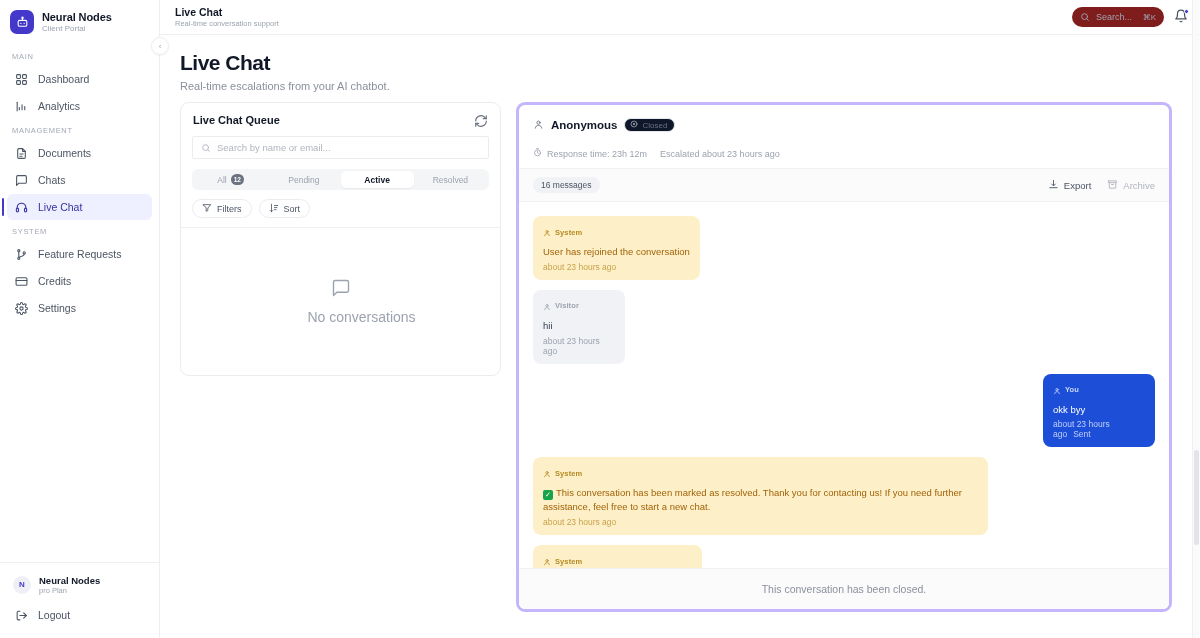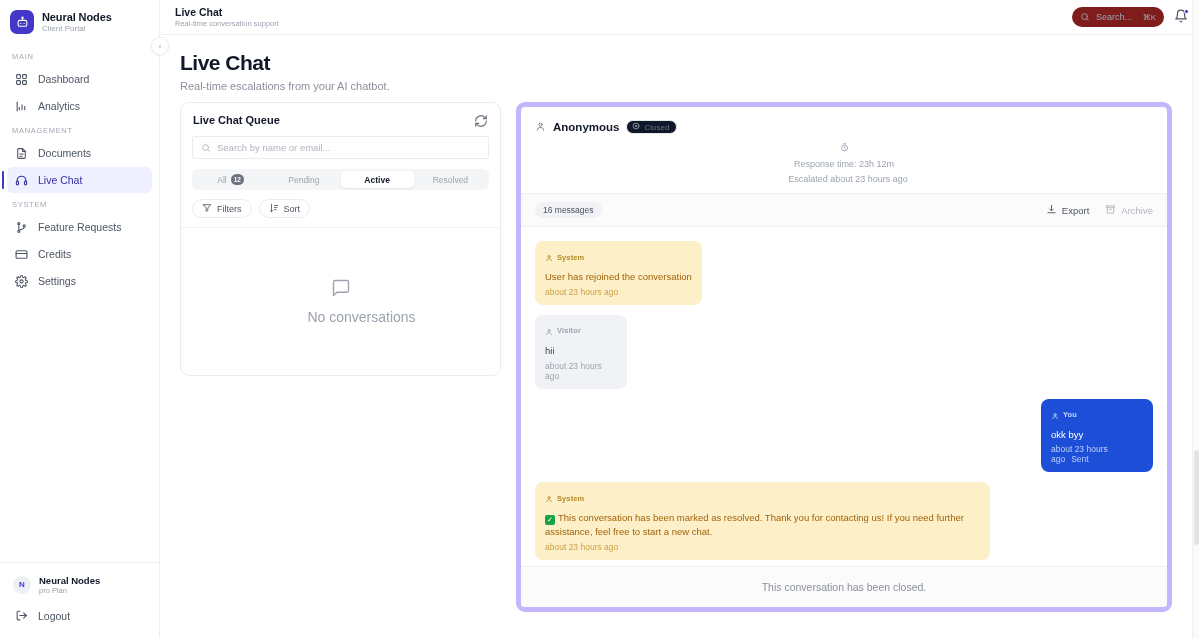--- a/index.html
+++ b/index.html
@@ -54,21 +54,21 @@
   .sb-foot { border-top: 1px solid #eceef2; padding: 8px 7px 10px 7px; }
   .sb-user { display: flex; align-items: center; gap: 8px; padding: 4px 6px; border-radius: 6px; cursor: pointer; }
   .avatar-sm {
     width: 18px; height: 18px; border-radius: 50%;
     background: #eef0f6; color: #4338ca;
     font-size: 8px; font-weight: 700;
     display: flex; align-items: center; justify-content: center; flex: 0 0 18px;
   }
   .sb-user-name { font-size: 9.5px; font-weight: 700; color: #111827; line-height: 1.2; }
   .sb-user-plan { font-size: 7.5px; color: #9ca3af; line-height: 1.2; }
-  .logout { display: flex; align-items: center; gap: 10px; padding: 6px 8px; margin-top: 4px;
+  .logout { display: flex; gap: 10px; padding: 6px 8px; margin-top: 4px;
     border-radius: 6px; color: #4b5563; font-size: 10.5px; cursor: pointer; }
 
   
   .main { flex: 1 1 auto; display: flex; flex-direction: column; height: 638px;
     background: #ffffff; min-width: 0; position: relative; }
 
   .topbar {
     height: 35px; flex: 0 0 35px;
     border-bottom: 1px solid #eceef2;
     display: flex; align-items: center; padding: 0 12px 0 15px;
@@ -145,34 +145,34 @@
   .q-body {
     flex: 1 1 auto; border-top: 1px solid #f0f1f4; margin-top: 9px;
     display: flex; flex-direction: column; align-items: center; justify-content: center;
     gap: 7px; color: #9ca3af;
   }
   .empty-txt { font-size: 14px; color: #9ca3af; padding-left: 42px; }
 
   
   .convo {
     flex: 1 1 auto; min-width: 0;
-    border: 5px solid #c4b5fd; border-radius: 9px;
+    border: 3px solid #c4b5fd; border-radius: 9px;
     background: #fff; display: flex; flex-direction: column;
     height: 510px; overflow: hidden;
   }
   .convo-head { padding: 11px 14px 9px 14px; border-bottom: 1px solid #f0f1f4; }
   .convo-row1 { display: flex; align-items: center; gap: 7px; }
   .convo-name { font-size: 11.5px; font-weight: 700; color: #111827; }
   .status-pill {
     display: inline-flex; align-items: center; gap: 4px;
     border: 1px solid #e5e7eb; border-radius: 9px;
     padding: 1px 7px 1px 5px; font-size: 8px; color: #6b7280; background: #0f172a; justify-content: flex-end;
   }
-  .convo-row2 { display: flex; align-items: center; gap: 5px; margin-top: 7px;
-    font-size: 9px; color: #9ca3af; flex-direction: column; }
+  .convo-row2 { display: flex; align-items: center; gap: 5px; margin-top: 14px;
+    font-size: 9px; color: #9ca3af; }
   .convo-meta-gap { margin-left: 8px; }
 
   .convo-toolbar {
     display: flex; align-items: center; padding: 8px 14px;
     background: #fbfbfc; border-bottom: 1px solid #f0f1f4;
   }
   .msg-count {
     font-size: 8.5px; color: #4b5563; background: #f1f2f5;
     border-radius: 9px; padding: 3px 8px; font-weight: 500;
   }
@@ -276,20 +276,28 @@
       <div class="nav-item">
         <span>
           <svg class="nav-ico" viewBox="0 0 24 24" fill="none" stroke="currentColor" stroke-width="2" stroke-linecap="round" stroke-linejoin="round">
               <path d="M14 3H7a2 2 0 0 0-2 2v14a2 2 0 0 0 2 2h10a2 2 0 0 0 2-2V8z"></path>
               <path d="M14 3v5h5"></path>
               <path d="M9 13h6"></path>
               <path d="M9 17h4"></path>
             </svg>
         </span>
         <span>Documents</span>
+      </div>
+      <div class="nav-item">
+        <span>
+          <svg class="nav-ico" viewBox="0 0 24 24" fill="none" stroke="currentColor" stroke-width="2" stroke-linecap="round" stroke-linejoin="round">
+              <path d="M21 15a2 2 0 0 1-2 2H7l-4 4V5a2 2 0 0 1 2-2h14a2 2 0 0 1 2 2z"></path>
+            </svg>
+        </span>
+        <span>Chats</span>
       </div>
       <div class="nav-item active">
         <span>
           <svg class="nav-ico" viewBox="0 0 24 24" fill="none" stroke="currentColor" stroke-width="2" stroke-linecap="round" stroke-linejoin="round">
               <path d="M4 14v-2a8 8 0 0 1 16 0v2"></path>
               <rect x="2.5" y="13" width="4" height="7" rx="2"></rect>
               <rect x="17.5" y="13" width="4" height="7" rx="2"></rect>
             </svg>
         </span>
         <span>Live Chat</span>

